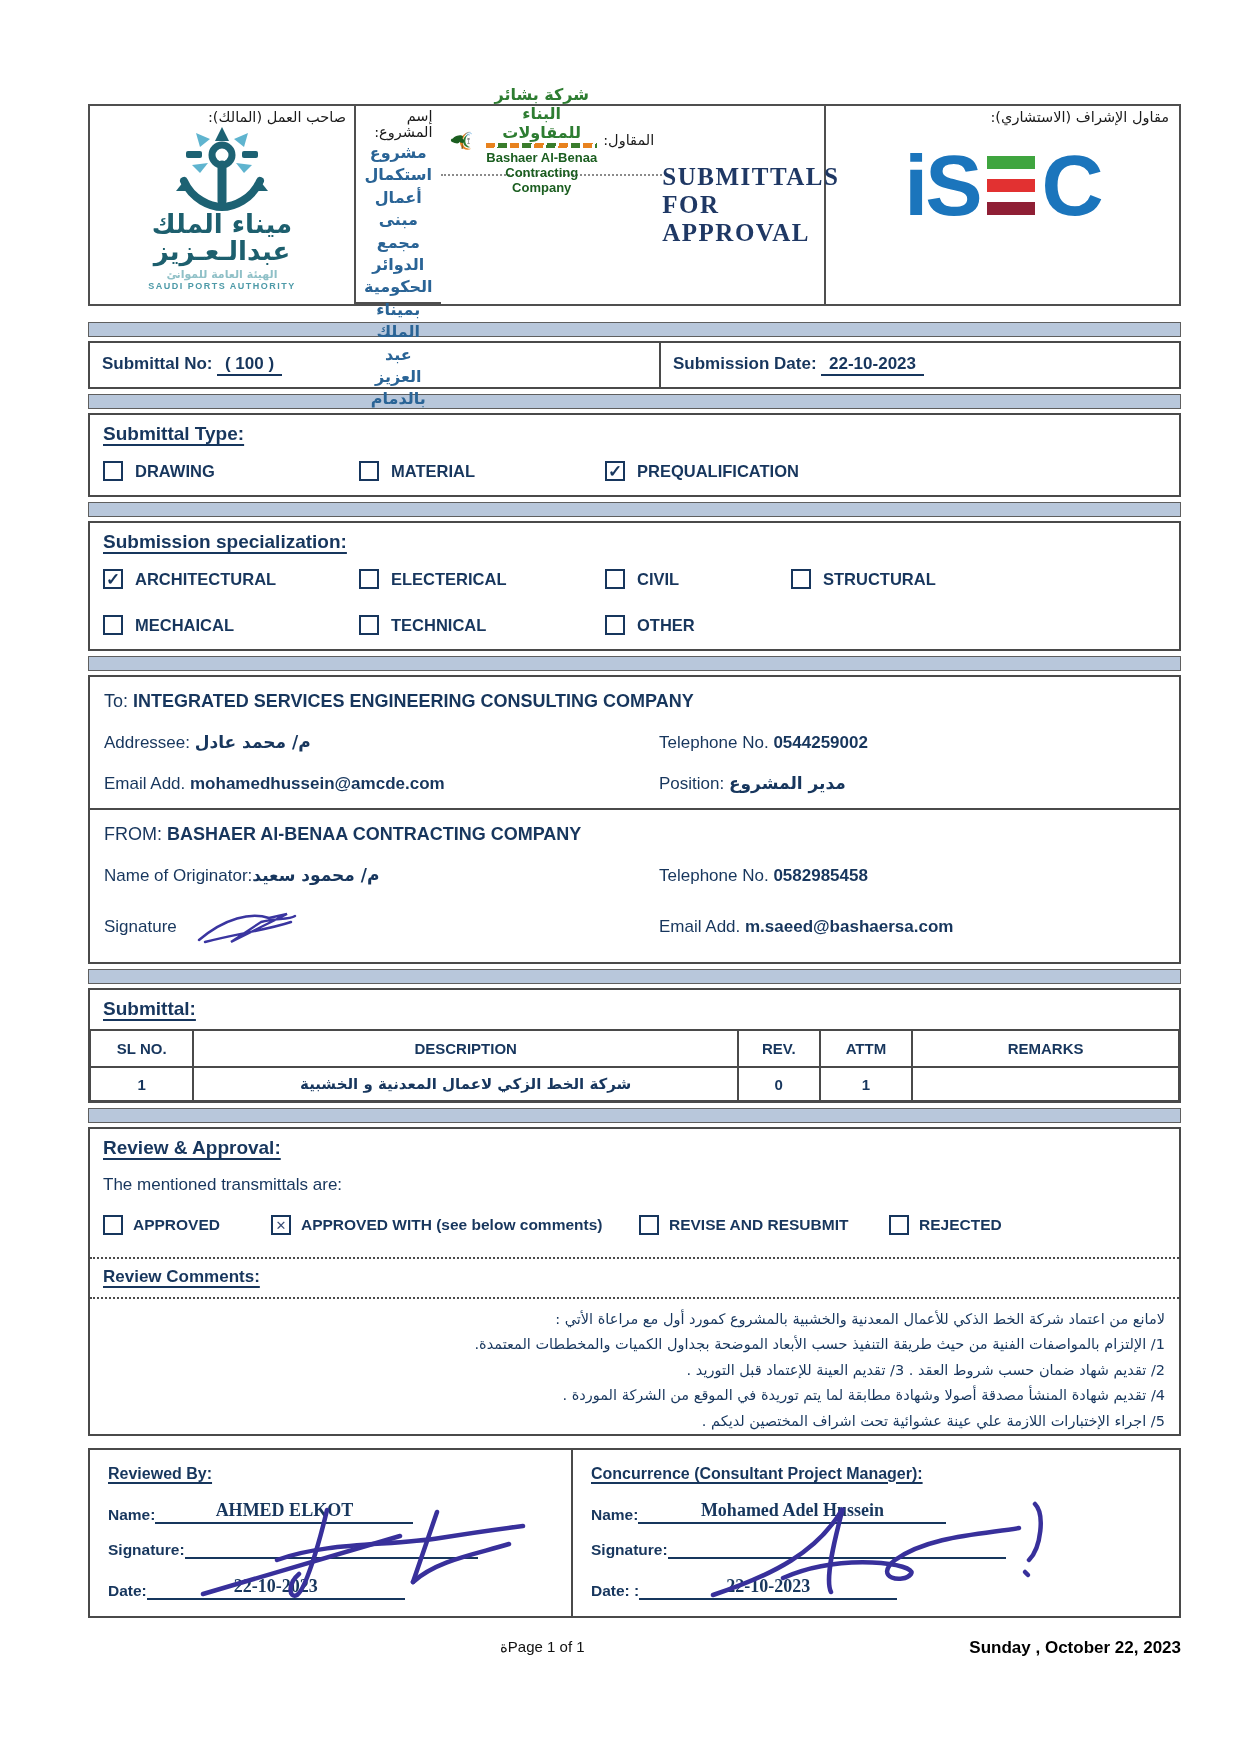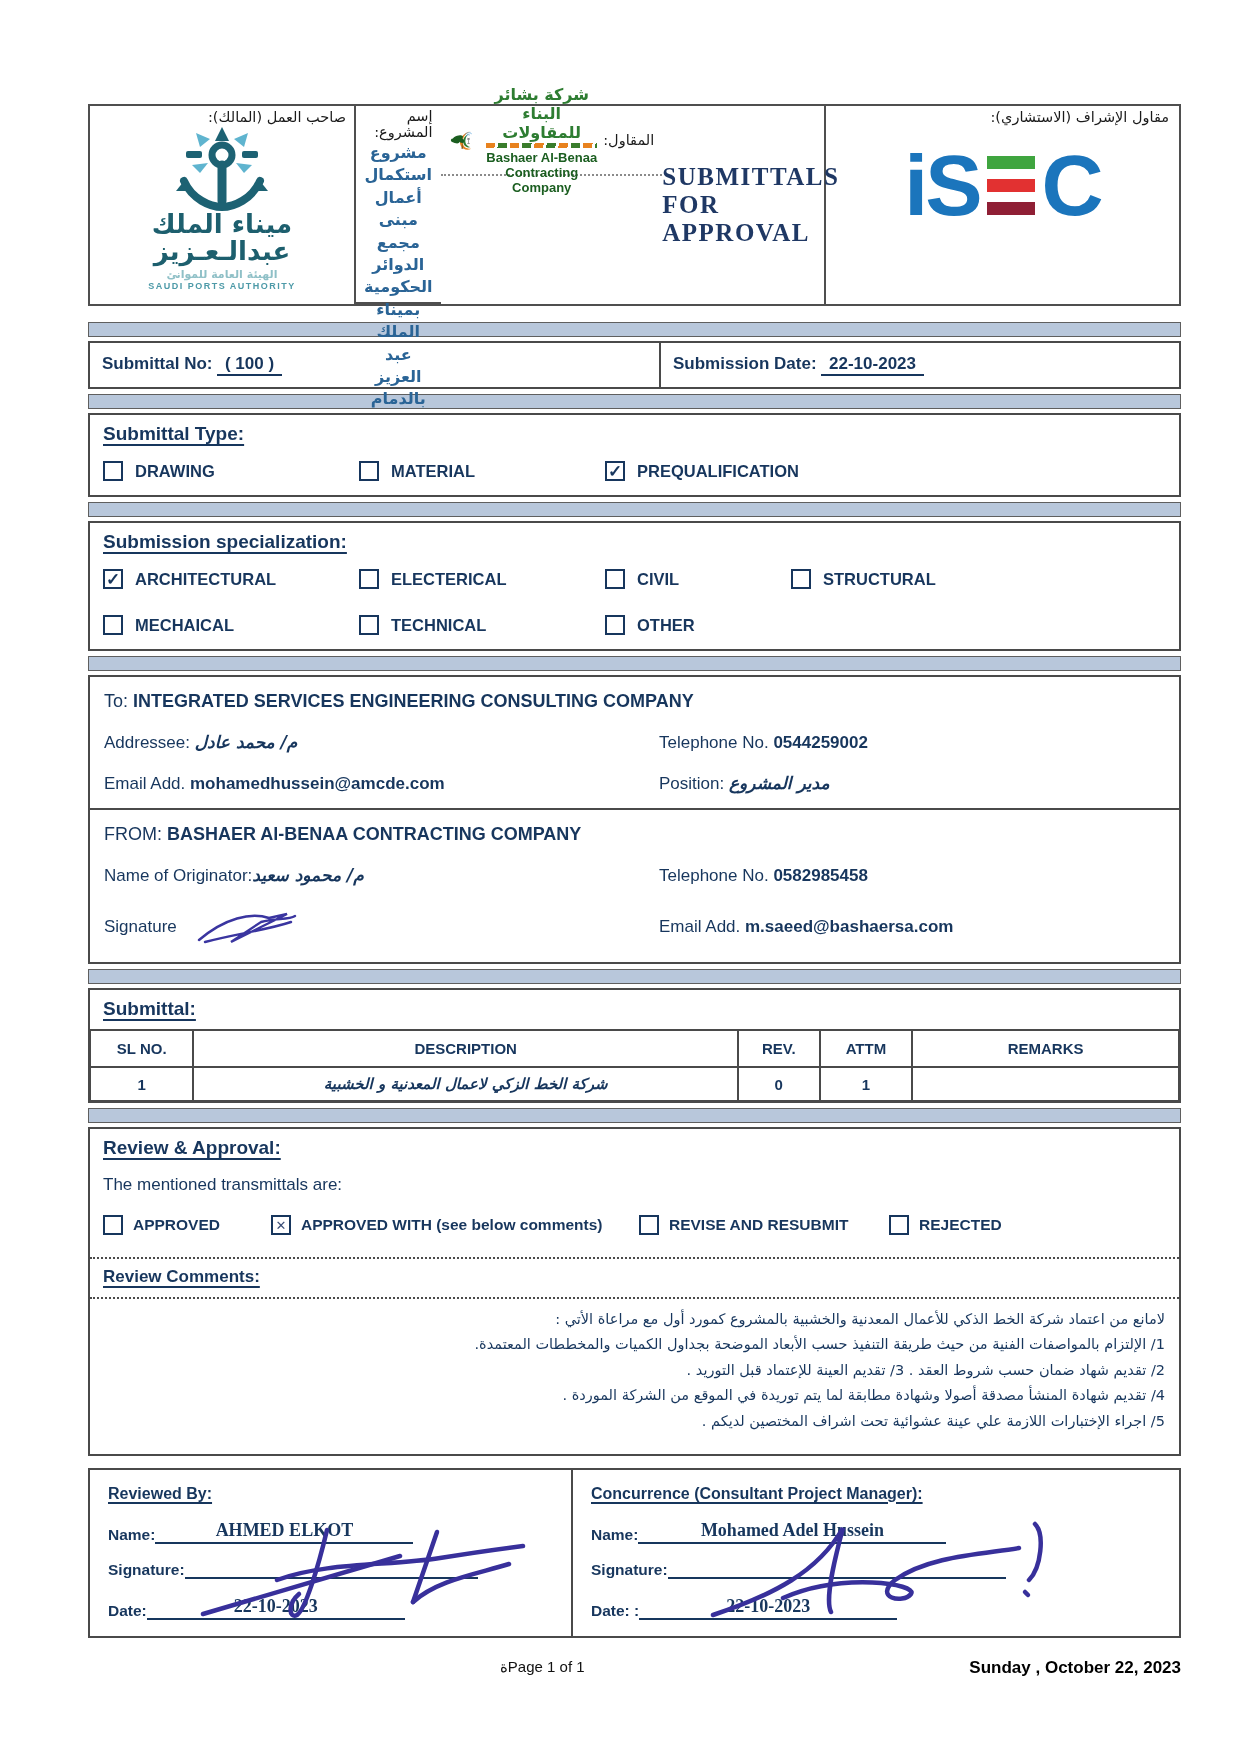--- a/index.html
+++ b/index.html
@@ -1,19 +1,19 @@
 <!DOCTYPE html>
 <html><head>
 <meta charset="utf-8">
 <style>
   html,body{margin:0;padding:0;background:#fff;}
   .page{position:relative;width:1241px;height:1755px;background:#fff;overflow:hidden;
         font-family:"Liberation Sans",sans-serif;color:#17365d;}
   .content{position:absolute;left:88px;top:104px;width:1093px;}
-  .ar{font-family:"DejaVu Sans",sans-serif;direction:rtl;unicode-bidi:plaintext;font-style:italic;}
+  .ar{font-family:"DejaVu Sans",sans-serif;direction:rtl;unicode-bidi:plaintext;}
 
   
   .header{display:flex;border:2px solid #4f4f4f;height:198px;background:#fff;}
   .h-owner{width:248px;border-right:2px solid #4f4f4f;padding:3px 8px;display:flex;flex-direction:column;align-items:center;}
   .h-mid{width:468px;border-right:2px solid #4f4f4f;display:flex;flex-direction:row;}
   .h-consultant{flex:1;padding:3px 10px;display:flex;flex-direction:column;border-radius:12px;}
   .h-label{font-size:14.5px;color:#1a1a1a;text-align:right;width:100%;
            font-family:"DejaVu Sans",sans-serif;direction:rtl;}
   .port-logo{display:flex;flex-direction:column;align-items:center;margin-top:0px;}
   .port-name{font-family:"DejaVu Sans",sans-serif;direction:rtl;font-weight:bold;color:#1d5f6e;
@@ -80,21 +80,21 @@
   table.sub th{font-size:15px;padding:9px 4px;}
   table.sub td{font-size:15px;padding:7px 4px;}
   .c-sl{width:9.5%;} .c-desc{width:50%;} .c-rev{width:7.5%;} .c-attm{width:8.5%;} .c-rem{width:24.5%;}
 
   
   .review-pad{padding:8px 13px 4px;}
   .intro{font-size:17px;color:#17365d;margin-top:16px;}
   .opts.review{grid-template-columns:168px 368px 250px 1fr;margin:20px 0 18px;}
   .opts.review .opt{font-size:15.5px;gap:10px;}
   .dotted{border-top:2px dotted #4a4a4a;}
-  .comments{padding:8px 14px 20px;direction:rtl;text-align:right;color:#17365d;
+  .comments{padding:8px 14px 0;direction:rtl;text-align:right;color:#17365d;
             font-family:"DejaVu Sans",sans-serif;font-size:14.5px;line-height:1.75;}
   .comments div{unicode-bidi:plaintext;}
 
   
   .signoff{display:flex;margin-top:12px;}
   .so-box{border:2px solid #4a4a4a;padding:15px 18px 16px;position:relative;}
   .so-box.l{width:445px;}
   .so-box.r{flex:1;margin-left:-2px;}
   .so-heading{font-size:16px;font-weight:bold;color:#17365d;text-decoration:underline;
               text-decoration-thickness:2px;text-underline-offset:3px;}

